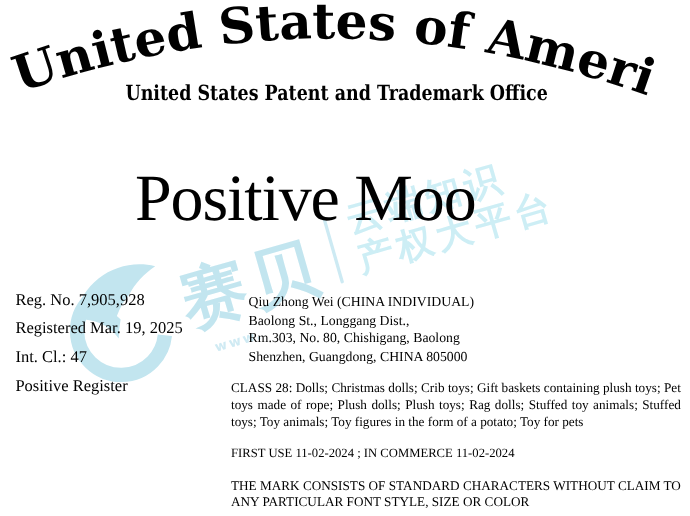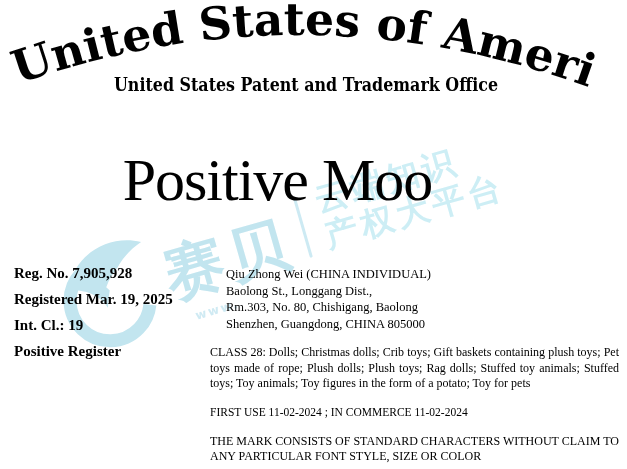--- a/index.html
+++ b/index.html
@@ -53,21 +53,21 @@
   .header-svg{position:absolute;left:0;top:0;}
   .mark-title{
     position:absolute;left:0;top:146px;width:555px;
     text-align:center;
     font-size:60px;
     letter-spacing:-1px;
     font-family:"Liberation Serif","DejaVu Serif",serif;
   }
   .left-col{
     position:absolute;left:14px;top:263px;width:190px;
-    font-weight:bold;font-size:15px;
+    font-weight:normal;font-size:15px;
   }
   .left-col .line{height:26px;line-height:20px;}
   .right-col{
     position:absolute;left:210px;top:266px;width:409px;
     font-size:12.5px;line-height:16.5px;
   }
   .addr{margin:0 0 13px 16px;}
   .para{
     font-size:12px;line-height:15.5px;
     text-align:justify;
@@ -107,21 +107,21 @@
       <textPath href="#arc" startOffset="0" textLength="640" lengthAdjust="spacingAndGlyphs">United States of America</textPath>
     </text>
     <text x="306" y="91" text-anchor="middle" font-family="DejaVu Serif, serif" font-weight="bold" font-size="19" fill="#000" textLength="384" lengthAdjust="spacingAndGlyphs">United States Patent and Trademark Office</text>
   </svg>
 
   <div class="mark-title">Positive Moo</div>
 
   <div class="left-col">
     <div class="line">Reg. No. 7,905,928</div>
     <div class="line">Registered Mar. 19, 2025</div>
-    <div class="line">Int. Cl.: 19</div>
+    <div class="line">Int. Cl.: 47</div>
     <div class="line">Positive Register</div>
   </div>
 
   <div class="right-col">
     <div class="addr">
       <div>Qiu Zhong Wei  (CHINA INDIVIDUAL)</div>
       <div>Baolong St., Longgang Dist.,</div>
       <div>Rm.303, No. 80, Chishigang, Baolong</div>
       <div>Shenzhen, Guangdong, CHINA 805000</div>
     </div>

